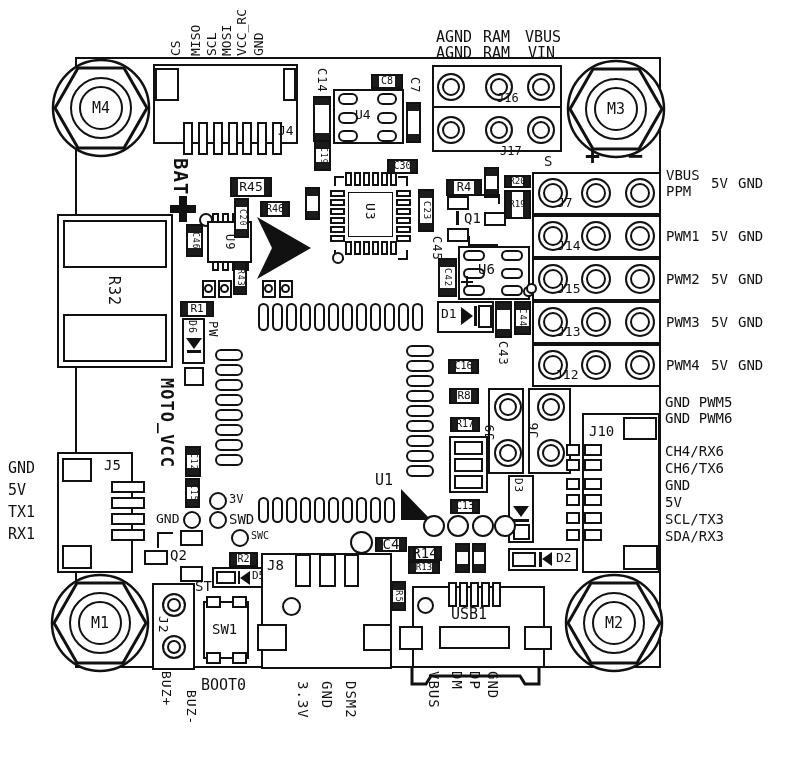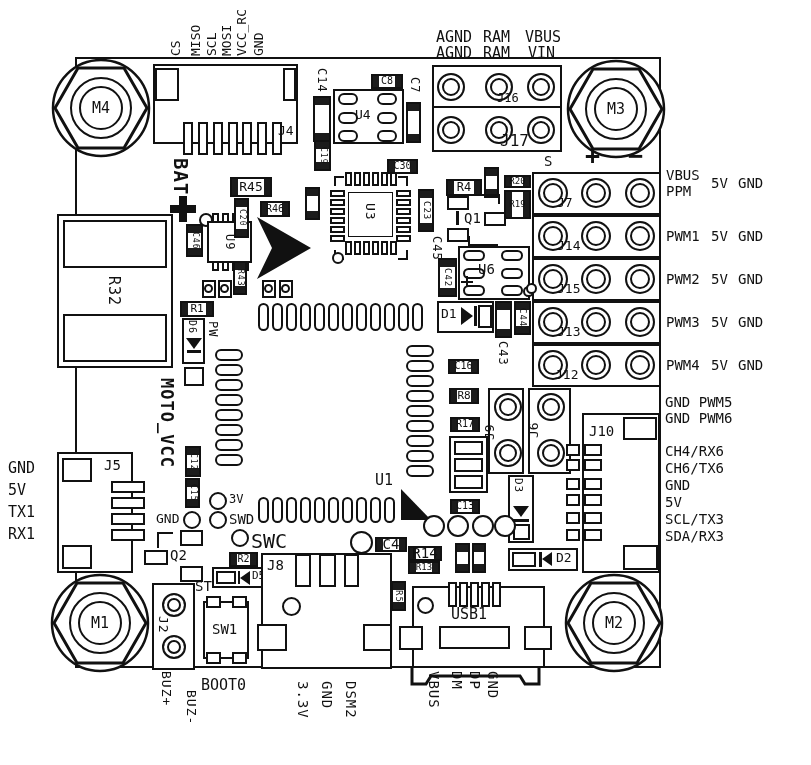--- a/index.html
+++ b/index.html
@@ -114,21 +114,21 @@
   <span class="lbl" style="left:528px;top:46px;font-size:15px">VIN</span>
   <div class="b2" style="left:432px;top:65px;width:130px;height:87px"></div>
   <i class="ln" style="left:434px;top:106px;width:126px;height:2px"></i>
   <i class="dc" style="left:437px;top:73px;width:28px;height:28px"></i>
   <i class="dc" style="left:485px;top:73px;width:28px;height:28px"></i>
   <i class="dc" style="left:527px;top:73px;width:28px;height:28px"></i>
   <i class="dc" style="left:437px;top:116px;width:28px;height:28px"></i>
   <i class="dc" style="left:485px;top:116px;width:28px;height:28px"></i>
   <i class="dc" style="left:527px;top:116px;width:28px;height:28px"></i>
   <span class="lbl" style="left:497px;top:92px;font-size:12px">J16</span>
-  <span class="lbl" style="left:500px;top:133px;font-size:16px">J17</span>
+  <span class="lbl" style="left:500px;top:145px;font-size:12px">J17</span>
 
   <span class="lbl" style="left:544px;top:154px;font-size:14px">S</span>
   <span class="lbl bold" style="left:585px;top:143px;font-size:25px">+</span>
   <span class="lbl bold" style="left:628px;top:143px;font-size:25px">−</span>
 
   <div class="b2" style="left:532px;top:172px;width:129px;height:43px"></div>
   <div class="b2" style="left:532px;top:215px;width:129px;height:43px"></div>
   <div class="b2" style="left:532px;top:258px;width:129px;height:43px"></div>
   <div class="b2" style="left:532px;top:301px;width:129px;height:43px"></div>
   <div class="b2" style="left:532px;top:344px;width:129px;height:43px"></div>
@@ -440,21 +440,21 @@
   <div class="prt resv" style="left:185px;top:478px;width:15px;height:30px">
       <span class="vlab lbl" style="position:static;font-size:8px">C15</span>
     </div>
   <i class="ring" style="left:209px;top:492px;width:18px;height:18px"></i>
   <span class="lbl" style="left:229px;top:493px;font-size:12px">3V</span>
   <span class="lbl" style="left:156px;top:512px;font-size:13px">GND</span>
   <i class="ring" style="left:183px;top:511px;width:18px;height:18px"></i>
   <i class="ring" style="left:209px;top:511px;width:18px;height:18px"></i>
   <span class="lbl" style="left:229px;top:512px;font-size:14px">SWD</span>
   <i class="ring" style="left:231px;top:529px;width:18px;height:18px"></i>
-  <span class="lbl" style="left:251px;top:531px;font-size:20px">SWC</span>
+  <span class="lbl" style="left:251px;top:531px;font-size:10px">SWC</span>
 
   <i class="pn" style="left:144px;top:550px;width:24px;height:15px"></i>
   <i class="pn" style="left:180px;top:530px;width:23px;height:16px"></i>
   <i class="pn" style="left:180px;top:566px;width:23px;height:16px"></i>
   <i class="ln" style="left:157px;top:532px;width:2px;height:16px"></i>
   <i class="ln" style="left:157px;top:532px;width:16px;height:2px"></i>
   <span class="lbl" style="left:170px;top:548px;font-size:14px">Q2</span>
   <div class="prt resh" style="left:229px;top:552px;width:29px;height:15px;font-size:10px">
       <span class="lbl" style="position:static">R2</span>
     </div>

